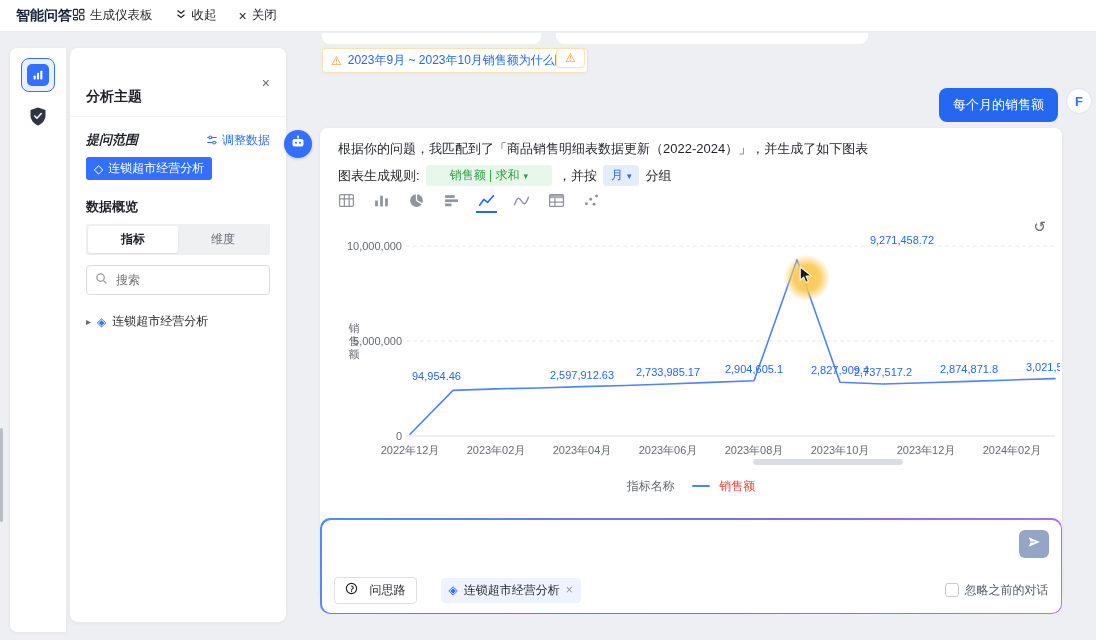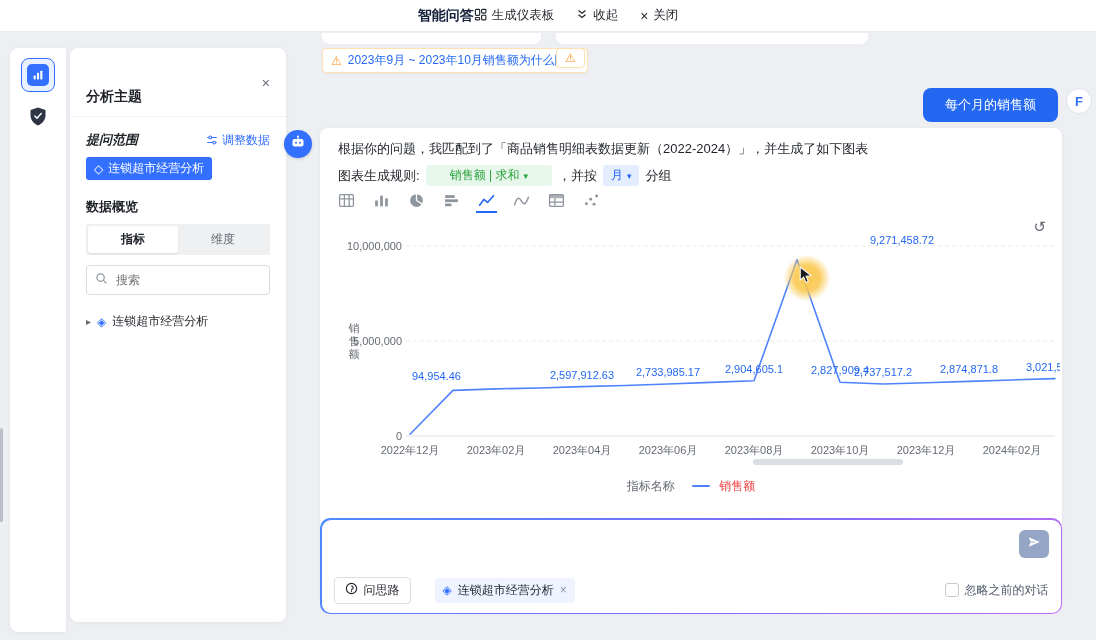--- a/index.html
+++ b/index.html
@@ -1,21 +1,21 @@
 <!DOCTYPE html>
 <html><head>
 <meta charset="utf-8">
 <style>
   * { box-sizing: border-box; }
   html,body { margin:0; padding:0; width:1096px; height:640px; overflow:hidden;
     background:#edeff3; font-family:"Liberation Sans","DejaVu Sans",sans-serif; color:#1f2329; }
 
   
   .topbar { position:absolute; top:0; left:0; right:0; height:32px; background:#fff;
-    border-bottom:1px solid #e9ebef; display:flex; align-items:center; justify-content:center;
+    border-bottom:1px solid #e9ebef; display:flex; align-items:center; justify-content:flex-start;
     padding:0 16px; z-index:10; }
   .topbar-title { font-size:14px; font-weight:700; color:#17233d; }
   .topbar-actions { display:flex; gap:22px; align-items:center; }
   .topbar-action { display:flex; gap:5px; align-items:center; font-size:12.5px; color:#1f2329; cursor:pointer; }
   .x-glyph { font-size:14px; color:#1f2329; line-height:1; }
 
   
   .rail { position:absolute; left:10px; top:48px; width:56px; height:584px; background:#fff;
     border-radius:8px 0 0 8px; box-shadow:0 1px 4px rgba(31,35,41,.05); }
   .rail-btn { width:34px; height:34px; margin:10px auto 8px; display:flex; align-items:center;
@@ -48,21 +48,21 @@
   .diamond-blue { color:#3370ff; font-size:12px; }
 
   
   .clip-msg { position:absolute; top:33px; height:11px; background:#fff; border-radius:0 0 8px 8px; }
   .sugg { position:absolute; top:48px; display:inline-flex; align-items:center; gap:6px; background:#fff;
     border:1px solid #ffe0b0; border-radius:4px; padding:3px 8px; font-size:12px; color:#2468f2;
     cursor:pointer; box-shadow:0 1px 3px rgba(0,0,0,.04); white-space:nowrap; }
   .warn { color:#ff8d1a; font-size:12px; line-height:1; }
 
   .user-row { position:absolute; top:88px; right:4px; display:flex; align-items:flex-start; gap:8px; }
-  .user-bubble { background:#2468f2; color:#fff; font-size:13px; border-radius:8px; padding:8px 22px; }
+  .user-bubble { background:#2468f2; color:#fff; font-size:13px; border-radius:8px; padding:8px 14px; }
   .user-avatar { width:26px; height:26px; border-radius:50%; background:#fff; border:1px solid #dbe2f1;
     color:#3370ff; font-weight:700; font-size:13px; display:flex; align-items:center; justify-content:center; }
 
   .bot-avatar { position:absolute; left:284px; top:130px; width:28px; height:28px; border-radius:50%;
     background:#3370ff; display:flex; align-items:center; justify-content:center; z-index:3;
     box-shadow:0 1px 3px rgba(31,35,41,.2); }
 
   .card { position:absolute; left:320px; top:128px; width:742px; height:472px; background:#fff;
     border-radius:8px; box-shadow:0 1px 4px rgba(31,35,41,.06); }
   .card-intro { position:absolute; left:18px; top:12px; font-size:13px; }
@@ -97,21 +97,21 @@
   .composer { position:absolute; left:320px; top:518px; width:742px; height:96px; border-radius:10px;
     padding:1.5px; background:linear-gradient(135deg,#4d8bff 0%,#7b6bf7 55%,#c06df0 100%); }
   .composer-inner { position:relative; width:100%; height:100%; background:#fff; border-radius:9px; }
   #prompt { position:absolute; left:14px; top:8px; width:640px; height:40px; border:none; outline:none;
     resize:none; font-size:13px; font-family:inherit; background:transparent; }
   .send-btn { position:absolute; right:12px; top:10px; width:30px; height:28px; border-radius:6px;
     background:#95a5c6; display:flex; align-items:center; justify-content:center; cursor:pointer; }
   .composer-foot { position:absolute; left:12px; right:12px; bottom:9px; display:flex; align-items:center;
     justify-content:space-between; }
   .foot-left { display:flex; align-items:center; gap:24px; }
-  .pill { display:inline-flex; align-items:center; gap:6px; border:1px solid #dcdfe6; border-radius:4px;
+  .pill { display:inline-flex; align-items:center; gap:12px; border:1px solid #dcdfe6; border-radius:4px;
     padding:4px 10px; font-size:12px; background:#fff; cursor:pointer; }
   .ds-chip { display:inline-flex; align-items:center; gap:6px; background:#eef3ff; border-radius:4px;
     padding:4px 8px; font-size:12px; cursor:pointer; }
   .chip-x { color:#8f959e; font-size:12px; cursor:pointer; }
   .chk-row { display:flex; align-items:center; gap:6px; font-size:12px; color:#4e5969; }
   .chk { width:14px; height:14px; border:1px solid #c5c9d1; border-radius:3px; background:#fff; cursor:pointer; }
 
   .page-scrollbar { position:absolute; left:0; top:428px; width:3px; height:94px; background:#b9bdc5; border-radius:2px; }
 </style>
 </head>

